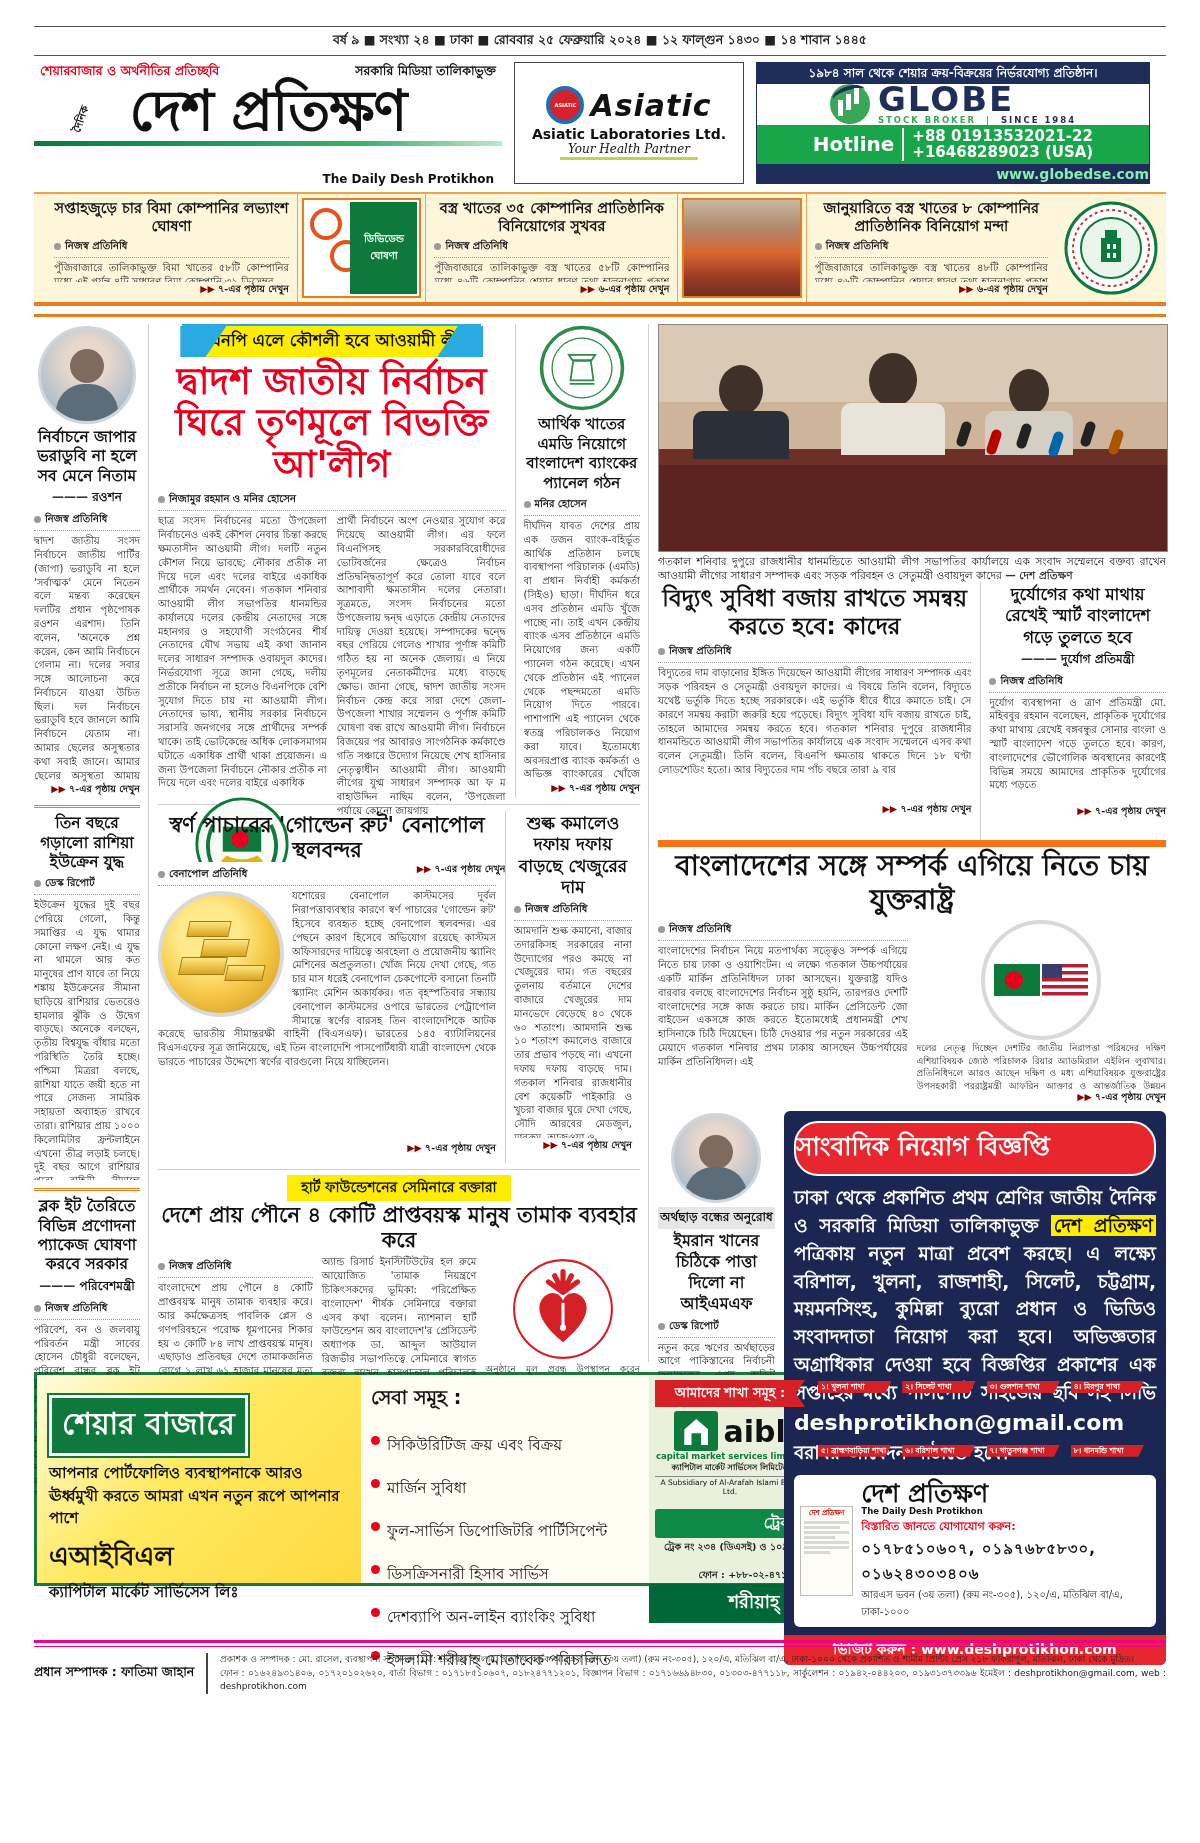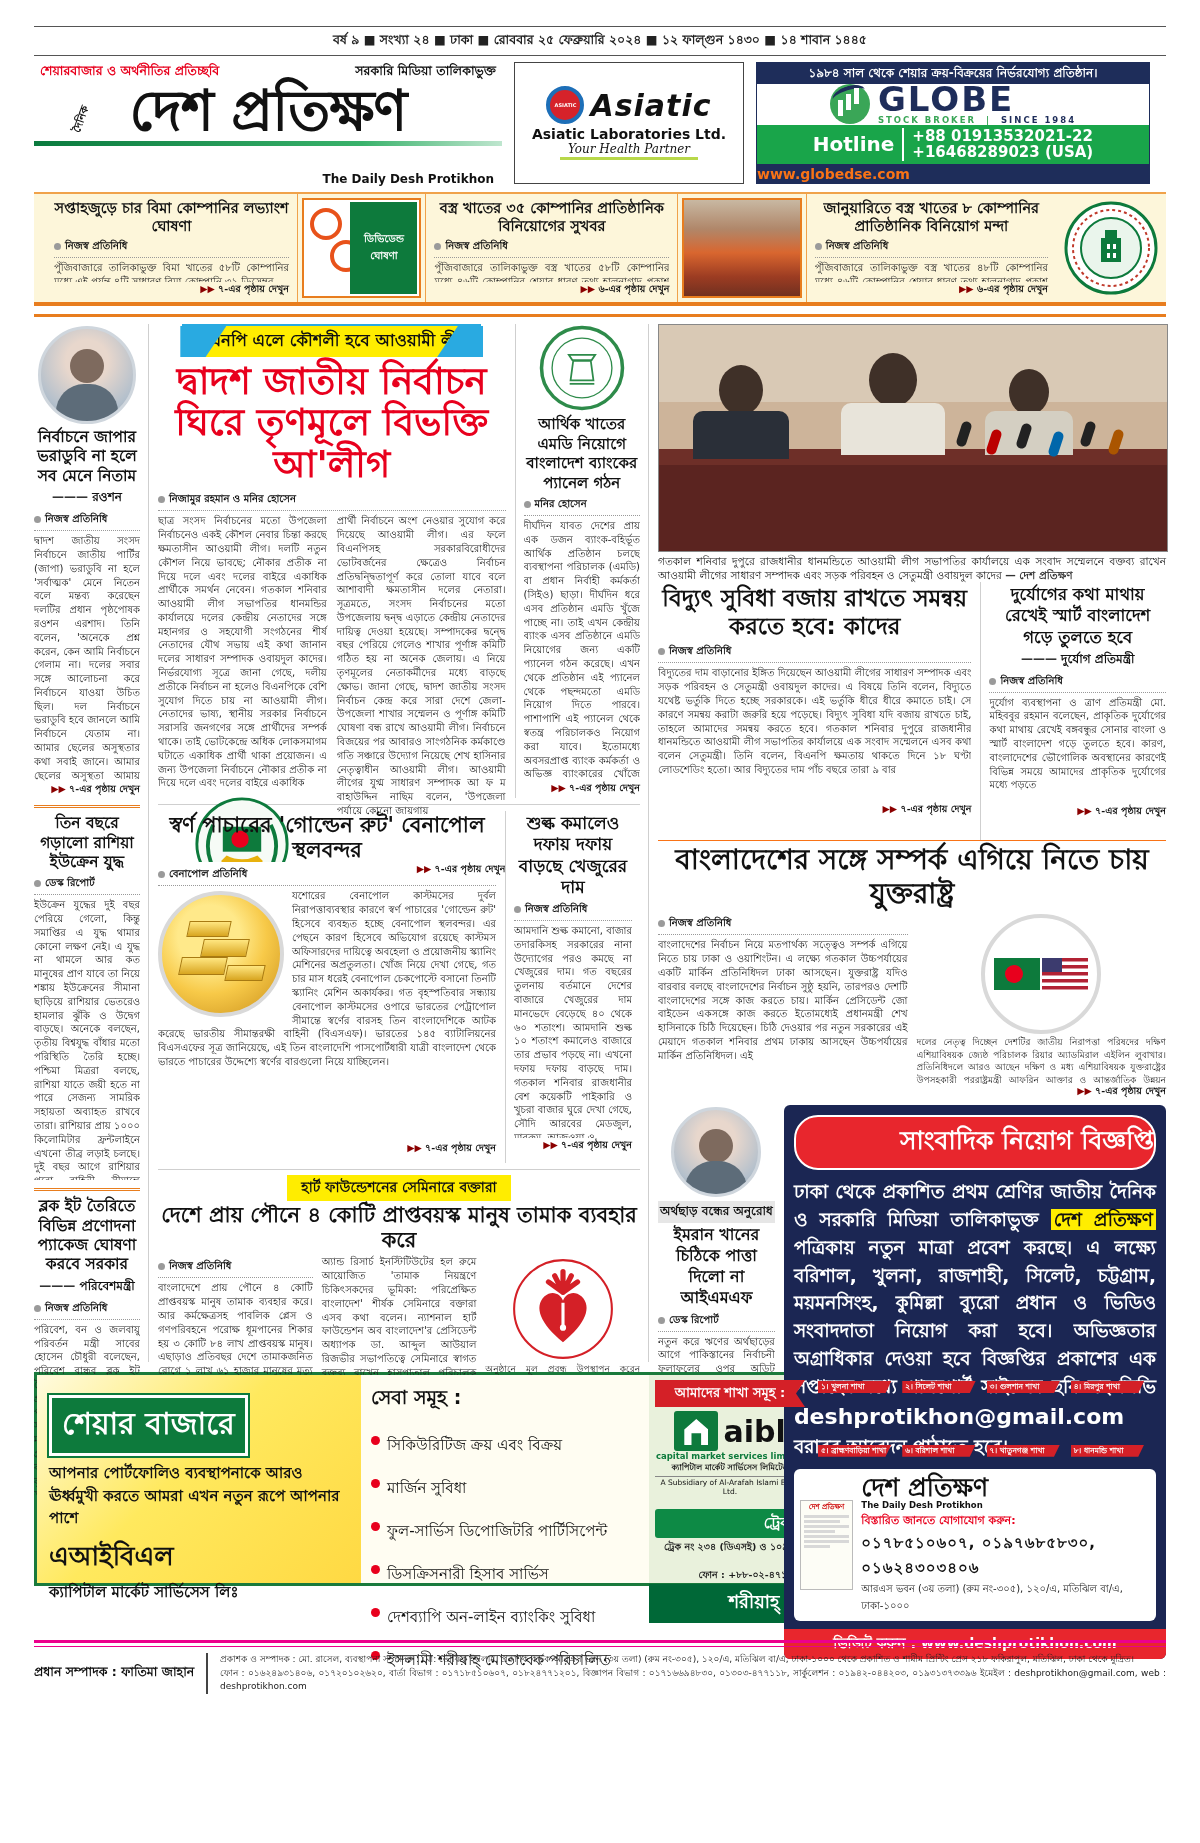--- a/index.html
+++ b/index.html
@@ -33,21 +33,21 @@
   .gl-icon{width:40px;height:40px;border-radius:50%;background:#3aa657;position:relative;}
   .gl-icon:after{content:"";position:absolute;left:8px;top:16px;width:5px;height:16px;background:#fff;
                  box-shadow:8px -6px 0 #fff,16px -12px 0 #fff;}
   .gl-arrow{position:absolute;left:2px;top:2px;width:34px;height:14px;border-top:4px solid #1e2d5a;border-radius:50%;transform:rotate(-18deg);}
   .gl-word{font-size:34px;font-weight:bold;color:#1e2d5a;letter-spacing:2px;line-height:.9;}
   .gl-sub{font-size:8.5px;font-weight:bold;color:#3aa657;letter-spacing:2px;}
   .gl-sub b{color:#1e2d5a;}
   .gl-hot{background:#19a54a;color:#fff;display:flex;align-items:center;justify-content:center;gap:8px;padding:3px 0;}
   .gl-hot .hl{font-size:20px;font-weight:bold;}
   .gl-hot .ph{font-size:15px;font-weight:bold;line-height:1.1;border-left:2px solid #fff;padding-left:8px;}
-  .gl-url{background:#1e2d5a;color:#f97316;text-align:left;font-size:14px;font-weight:bold;padding:2px 0;}
+  .gl-url{background:#1e2d5a;color:#86efac;text-align:right;font-size:14px;font-weight:bold;padding:2px 0;}
   
   .briefs{margin-top:8px;background:#fdf6da;border-top:2px solid #f0a24a;border-bottom:4px solid #e87d1e;
           display:flex;align-items:stretch;height:108px;}
   .brief{padding:5px 8px;border-right:1.5px solid #f0a24a;display:flex;flex-direction:column;}
   .brief h3{margin:0;font-size:14.5px;line-height:1.25;text-align:center;font-weight:bold;}
   .b1{width:252px;padding-left:20px;} .b2{width:252px;} .b3{width:250px;border-right:none;}
   .brief-img{width:128px;border-right:1.5px solid #f0a24a;display:flex;align-items:center;justify-content:center;padding:4px;}
   .div-card{width:100%;height:96px;border:2.5px solid #e87d1e;background:#fff;position:relative;overflow:hidden;}
   .div-green{position:absolute;right:2px;top:2px;bottom:2px;width:58%;background:#0d7a3c;color:#fff;
              font-size:10px;font-weight:bold;display:flex;align-items:center;justify-content:center;text-align:center;}
@@ -112,21 +112,21 @@
   .h-pow{font-size:23px;line-height:1.22;text-align:center;font-weight:bold;margin:6px 0 2px;}
   .h-dis{font-size:16.5px;line-height:1.28;text-align:center;font-weight:bold;margin:6px 0 0;}
   .h-us{font-size:28px;line-height:1.2;text-align:center;font-weight:bold;margin:4px 0;}
   .flag-circle{width:112px;height:112px;border-radius:50%;border:4px solid #d9d9d9;background:#fff;margin:2px auto;
                display:flex;align-items:center;justify-content:center;gap:2px;overflow:hidden;}
   .imf-label{background:#e6e6e6;font-size:12px;font-weight:bold;text-align:center;padding:1px 2px;margin:4px 0 2px;}
   .h-imf{font-size:16px;line-height:1.3;text-align:center;font-weight:bold;}
   
   .recruit{background:#1b2653;border-radius:6px;padding:10px 10px 0;color:#fff;position:relative;}
   .rec-pill{background:#e8262d;border:2px solid #fff;border-radius:24px;color:#fff;font-size:25px;font-weight:bold;
-            text-align:right;padding:4px 0;margin-bottom:8px;}
+            text-align:left;padding:4px 0;margin-bottom:8px;}
   .rec-body{font-size:18.5px;font-weight:bold;line-height:1.5;text-align:justify;}
   .rec-body .hl{background:#ffed00;color:#111;padding:0 3px;}
   .rec-email{color:#fff;font-size:22px;}
   .rec-card{background:#fff;border-radius:6px;margin:8px 0 0;padding:6px;color:#111;display:flex;gap:8px;align-items:center;}
   .thumb{width:64px;height:88px;border:1px solid #bbb;background:#fdfdf6;font-size:5px;overflow:hidden;position:relative;}
   .thumb .tt{color:#c00;font-weight:bold;font-size:7px;text-align:center;}
   .thumb .ln{height:3px;background:#d8d8d8;margin:2px 3px;}
   .rec-logo-t{font-size:25px;font-weight:bold;line-height:1;}
   .rec-logo-s{font-size:8.5px;font-weight:bold;}
   .rec-contact{font-size:11px;font-weight:bold;color:#e8001d;margin-top:2px;}
@@ -440,21 +440,21 @@
           <span class="mic" style="left:330px;top:104px;background:#b00;"></span>
           <span class="mic" style="left:360px;top:98px;"></span>
           <span class="mic" style="left:392px;top:106px;background:#06a;"></span>
           <span class="mic" style="left:424px;top:96px;"></span>
           <span class="mic" style="left:452px;top:104px;background:#a50;"></span>
         </div>
         <div class="caption">
           <span>গতকাল শনিবার দুপুরে রাজধানীর ধানমন্ডিতে আওয়ামী লীগ সভাপতির কার্যালয়ে এক সংবাদ সম্মেলনে বক্তব্য রাখেন আওয়ামী লীগের সাধারণ সম্পাদক এবং সড়ক পরিবহন ও সেতুমন্ত্রী ওবায়দুল কাদের</span> <b>— দেশ প্রতিক্ষণ</b>
         </div>
 
-        <div class="band" style="height:258px;border-bottom:1px solid #f97316;">
+        <div class="band" style="height:258px;border-bottom:7px solid #f97316;">
           <div style="width:316px;" class="story">
             <h2 class="h-pow">বিদ্যুৎ সুবিধা বজায় রাখতে সমন্বয় করতে হবে: কাদের</h2>
             <div class="byline">
                 <span class="dot"></span>
                 <span>নিজস্ব প্রতিনিধি</span>
               </div>
             <div class="dotrule"></div>
             <div class="btxt clampy" style="height:136px">বিদ্যুতের দাম বাড়ানোর ইঙ্গিত দিয়েছেন আওয়ামী লীগের সাধারণ সম্পাদক এবং সড়ক পরিবহন ও সেতুমন্ত্রী ওবায়দুল কাদের। এ বিষয়ে তিনি বলেন, বিদ্যুতে যথেষ্ট ভর্তুকি দিতে হচ্ছে সরকারকে। এই ভর্তুকি ধীরে ধীরে কমাতে চাই। সে কারণে সমন্বয় করাটা জরুরি হয়ে পড়েছে। বিদ্যুৎ সুবিধা যদি বজায় রাখতে চাই, তাহলে আমাদের সমন্বয় করতে হবে। গতকাল শনিবার দুপুরে রাজধানীর ধানমন্ডিতে আওয়ামী লীগ সভাপতির কার্যালয়ে এক সংবাদ সম্মেলনে এসব কথা বলেন সেতুমন্ত্রী। তিনি বলেন, বিএনপি ক্ষমতায় থাকতে দিনে ১৮ ঘণ্টা লোডশেডিং হতো। আর বিদ্যুতের দাম পাঁচ বছরে তারা ৯ বার</div>
             <div class="more"><b>▶▶</b> <span>৭-এর পৃষ্ঠায় দেখুন</span></div>
           </div>

